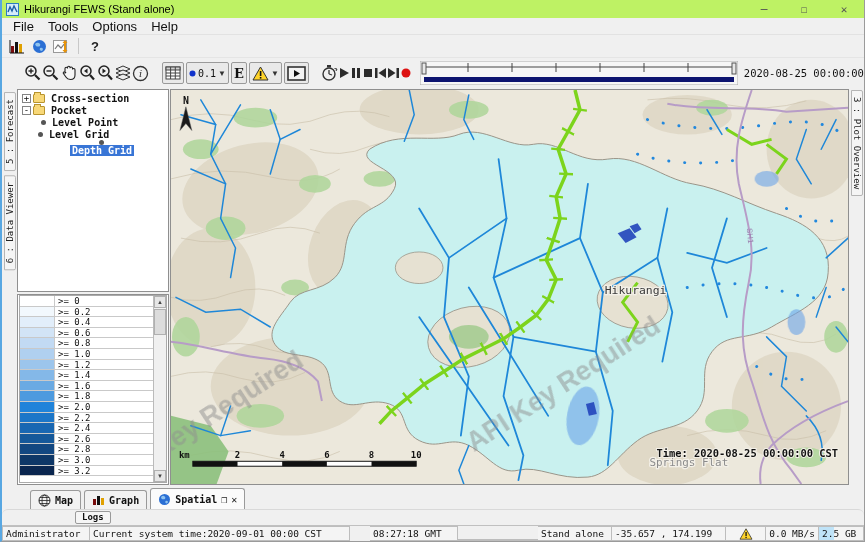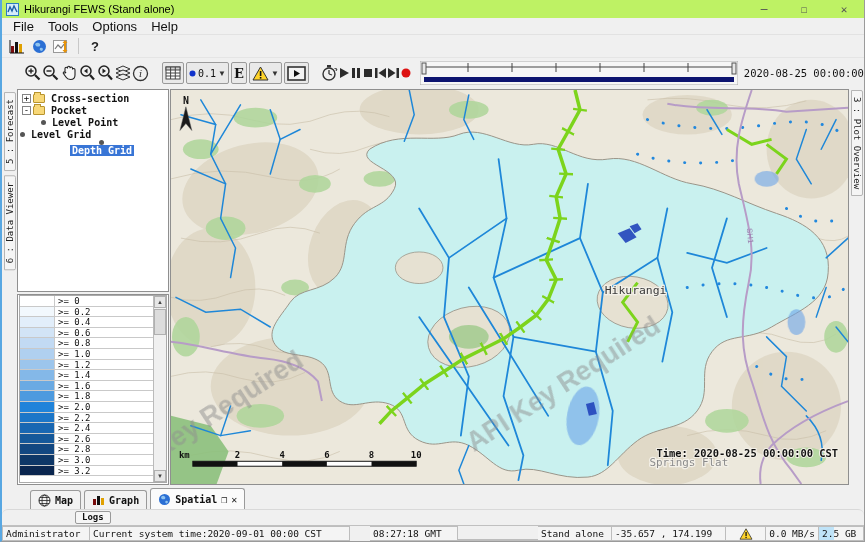--- a/index.html
+++ b/index.html
@@ -301,21 +301,21 @@
 
     <span class="tree-label">Pocket</span>
   </div>
 
   <div class="tree-row" style="padding-left: 21px;">
 
     <span class="bullet"></span>
     <span class="tree-label">Level Point</span>
   </div>
 
-  <div class="tree-row" style="">
+  <div class="tree-row" style="padding-left: 18px;">
 
     <span class="bullet"></span>
     <span class="tree-label">Level Grid</span>
   </div>
 
   <div class="tree-row selected" style="padding-left: 18px; flex-direction: column;">
 
     <span class="bullet"></span>
     <span class="tree-label">Depth Grid</span>
   </div>

